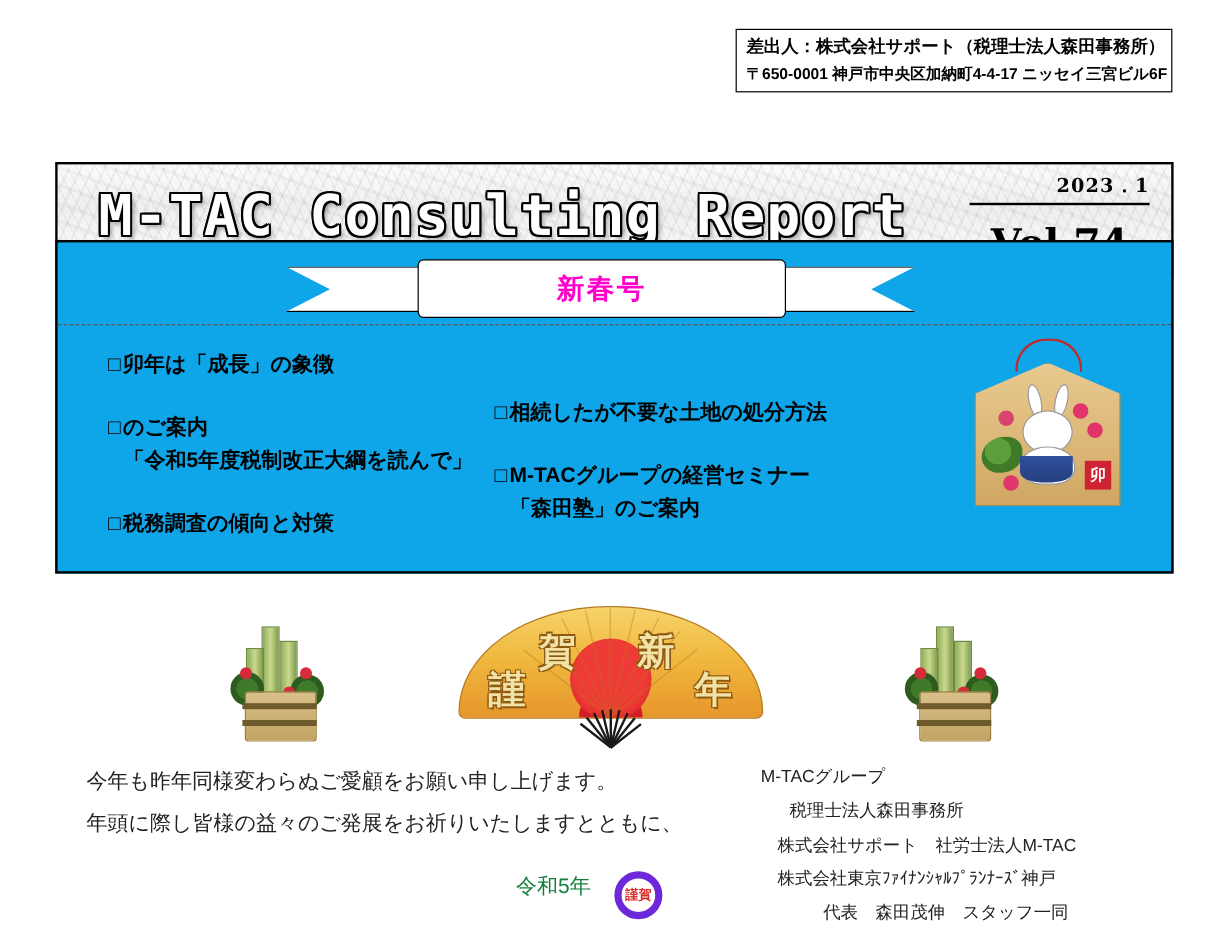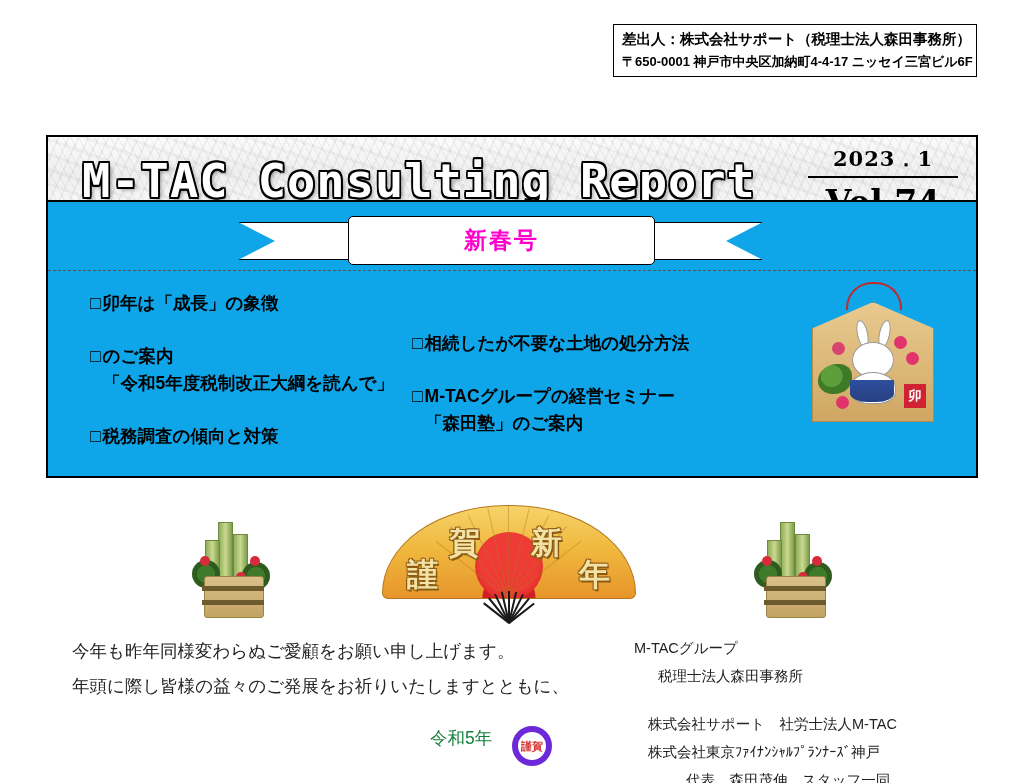--- a/index.html
+++ b/index.html
@@ -71,23 +71,23 @@
       0 -1.8px 0 #000, 0 1.8px 0 #000,
       -1.8px 0 0 #000, 1.8px 0 0 #000,
       3px 3px 4px rgba(0,0,0,0.35);
     white-space: nowrap;
   }
   .issue-date {
     position: absolute;
     right: 18px;
     top: 8px;
     width: 150px;
-    text-align: center;
+    text-align: right;
     font-family: "DejaVu Serif", serif;
-    font-size: 21px;
+    font-size: 16px;
     font-weight: bold;
     border-bottom: 2px solid #000;
     padding-bottom: 3px;
     letter-spacing: 1px;
   }
   .issue-vol {
     position: absolute;
     right: 18px;
     top: 46px;
     width: 150px;
@@ -437,21 +437,21 @@
     position: absolute;
     left: 634px;
     top: 634px;
     font-size: 14.5px;
     line-height: 1.95;
     color: #222;
   }
   .signature div { white-space: nowrap; }
   .sig-i1 { padding-left: 0px; }
   .sig-i2 { padding-left: 24px; }
-  .sig-i3 { padding-left: 14px; margin-top: 19px; }
+  .sig-i3 { padding-left: 14px; }
   .sig-i4 { padding-left: 14px; }
   .sig-i5 { padding-left: 52px; }
 </style>
 </head>
 <body>
 
 <div class="sender-box">
   <div class="sender-line1">
     <span class="lbl">差出人：</span><span>株式会社サポート（税理士法人森田事務所）</span>
   </div>

